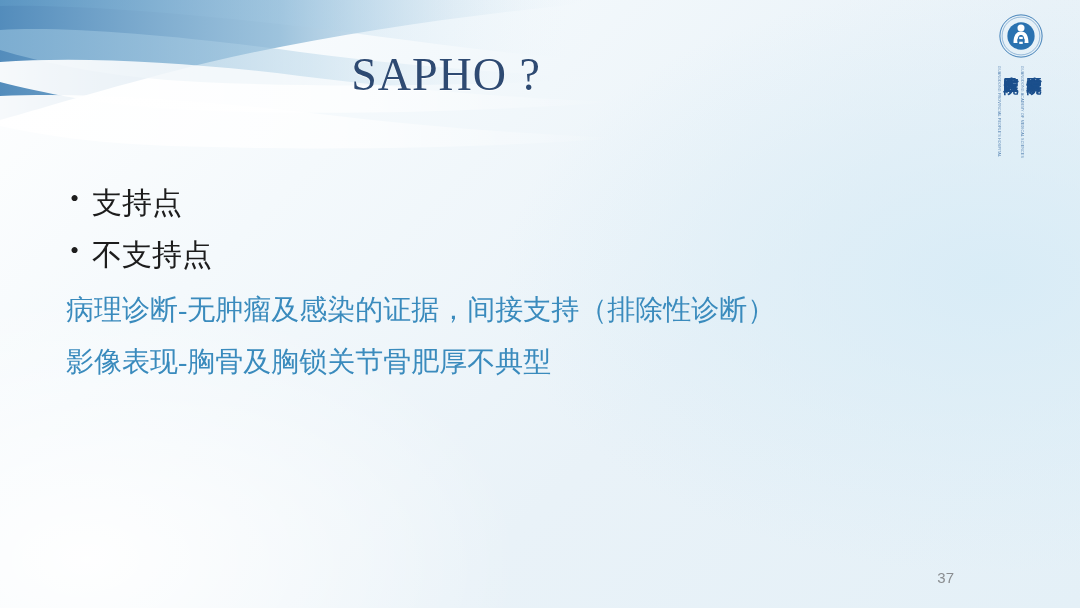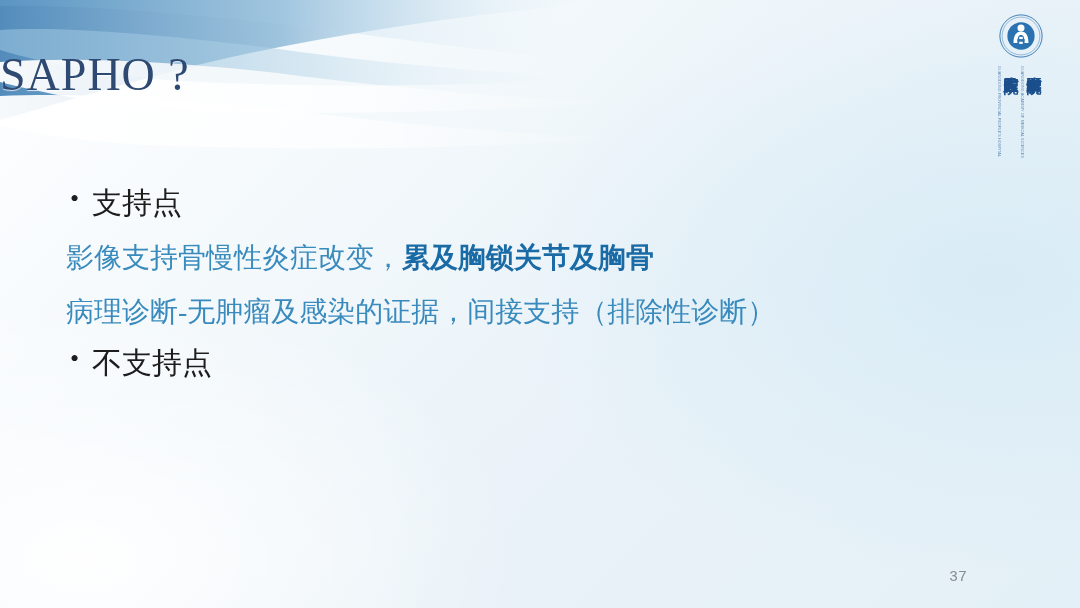--- a/index.html
+++ b/index.html
@@ -34,20 +34,21 @@
     left: 0;
     width: 620px;
     height: 150px;
     pointer-events: none;
   }
   .title {
     position: absolute;
     top: 48px;
     left: 0;
     width: 892px;
+    text-align: center;
     font-family: "Liberation Serif", "DejaVu Serif", serif;
     font-size: 46px;
     letter-spacing: 1px;
     color: #2e4a72;
     text-shadow: 0 1px 1px rgba(255,255,255,0.8);
   }
   .body-block {
     position: absolute;
     left: 66px;
     top: 143px;
@@ -126,23 +127,23 @@
     font-family: "Liberation Sans", sans-serif;
     font-size: 3.6px;
     letter-spacing: 0.2px;
     color: #5a86b4;
     white-space: nowrap;
     align-self: flex-start;
     margin-top: 2px;
   }
   .page-num {
     position: absolute;
-    right: 113px;
+    right: 126px;
     bottom: 22px;
-    font-family: Liberation Mono, monospace;
+    font-family: Liberation Sans, sans-serif;
     font-size: 15px;
     color: #8a8d90;
   }
 </style>
 </head>
 <body>
 
 <div class="slide">
 
   <div class="bg-tint"></div>
@@ -180,33 +181,33 @@
   </svg>
 
   <div class="title">SAPHO ?</div>
 
   <div class="body-block">
 
     <div class="line l1 bulleted">
       <span>支持点</span>
     </div>
 
-    <div class="line l2">
-      <span class="txt-blue">影像支持骨慢性炎症改变，</span><span class="txt-blue-b">累及胸锁关节及胸骨</span>
+
+    <div class="line l4 bulleted">
+      <span>不支持点</span>
     </div>
 
     <div class="line l3">
       <span>病理诊断-无肿瘤及感染的证据，间接支持（排除性诊断）</span>
     </div>
 
-    <div class="line l4 bulleted">
-      <span>不支持点</span>
-    </div>
-
-
+
+    <div class="line l6">
+      <span>影像表现-胸骨及胸锁关节骨肥厚不典型</span>
+    </div>
 
 
   </div>
 
   <div class="logo">
     <svg class="logo-badge" viewBox="0 0 100 100">
       <circle cx="50" cy="50" r="48" fill="none" stroke="#2a6fae" stroke-width="2"></circle>
       <circle cx="50" cy="50" r="43" fill="none" stroke="#2a6fae" stroke-width="1"></circle>
       <circle cx="50" cy="50" r="31" fill="#2a72b0"></circle>
       <path d="M33,66 C33,50 38,40 50,40 C62,40 67,50 67,66 L58,66 C58,54 56,48 50,48 C44,48 42,54 42,66 Z" fill="#ffffff"></path>

